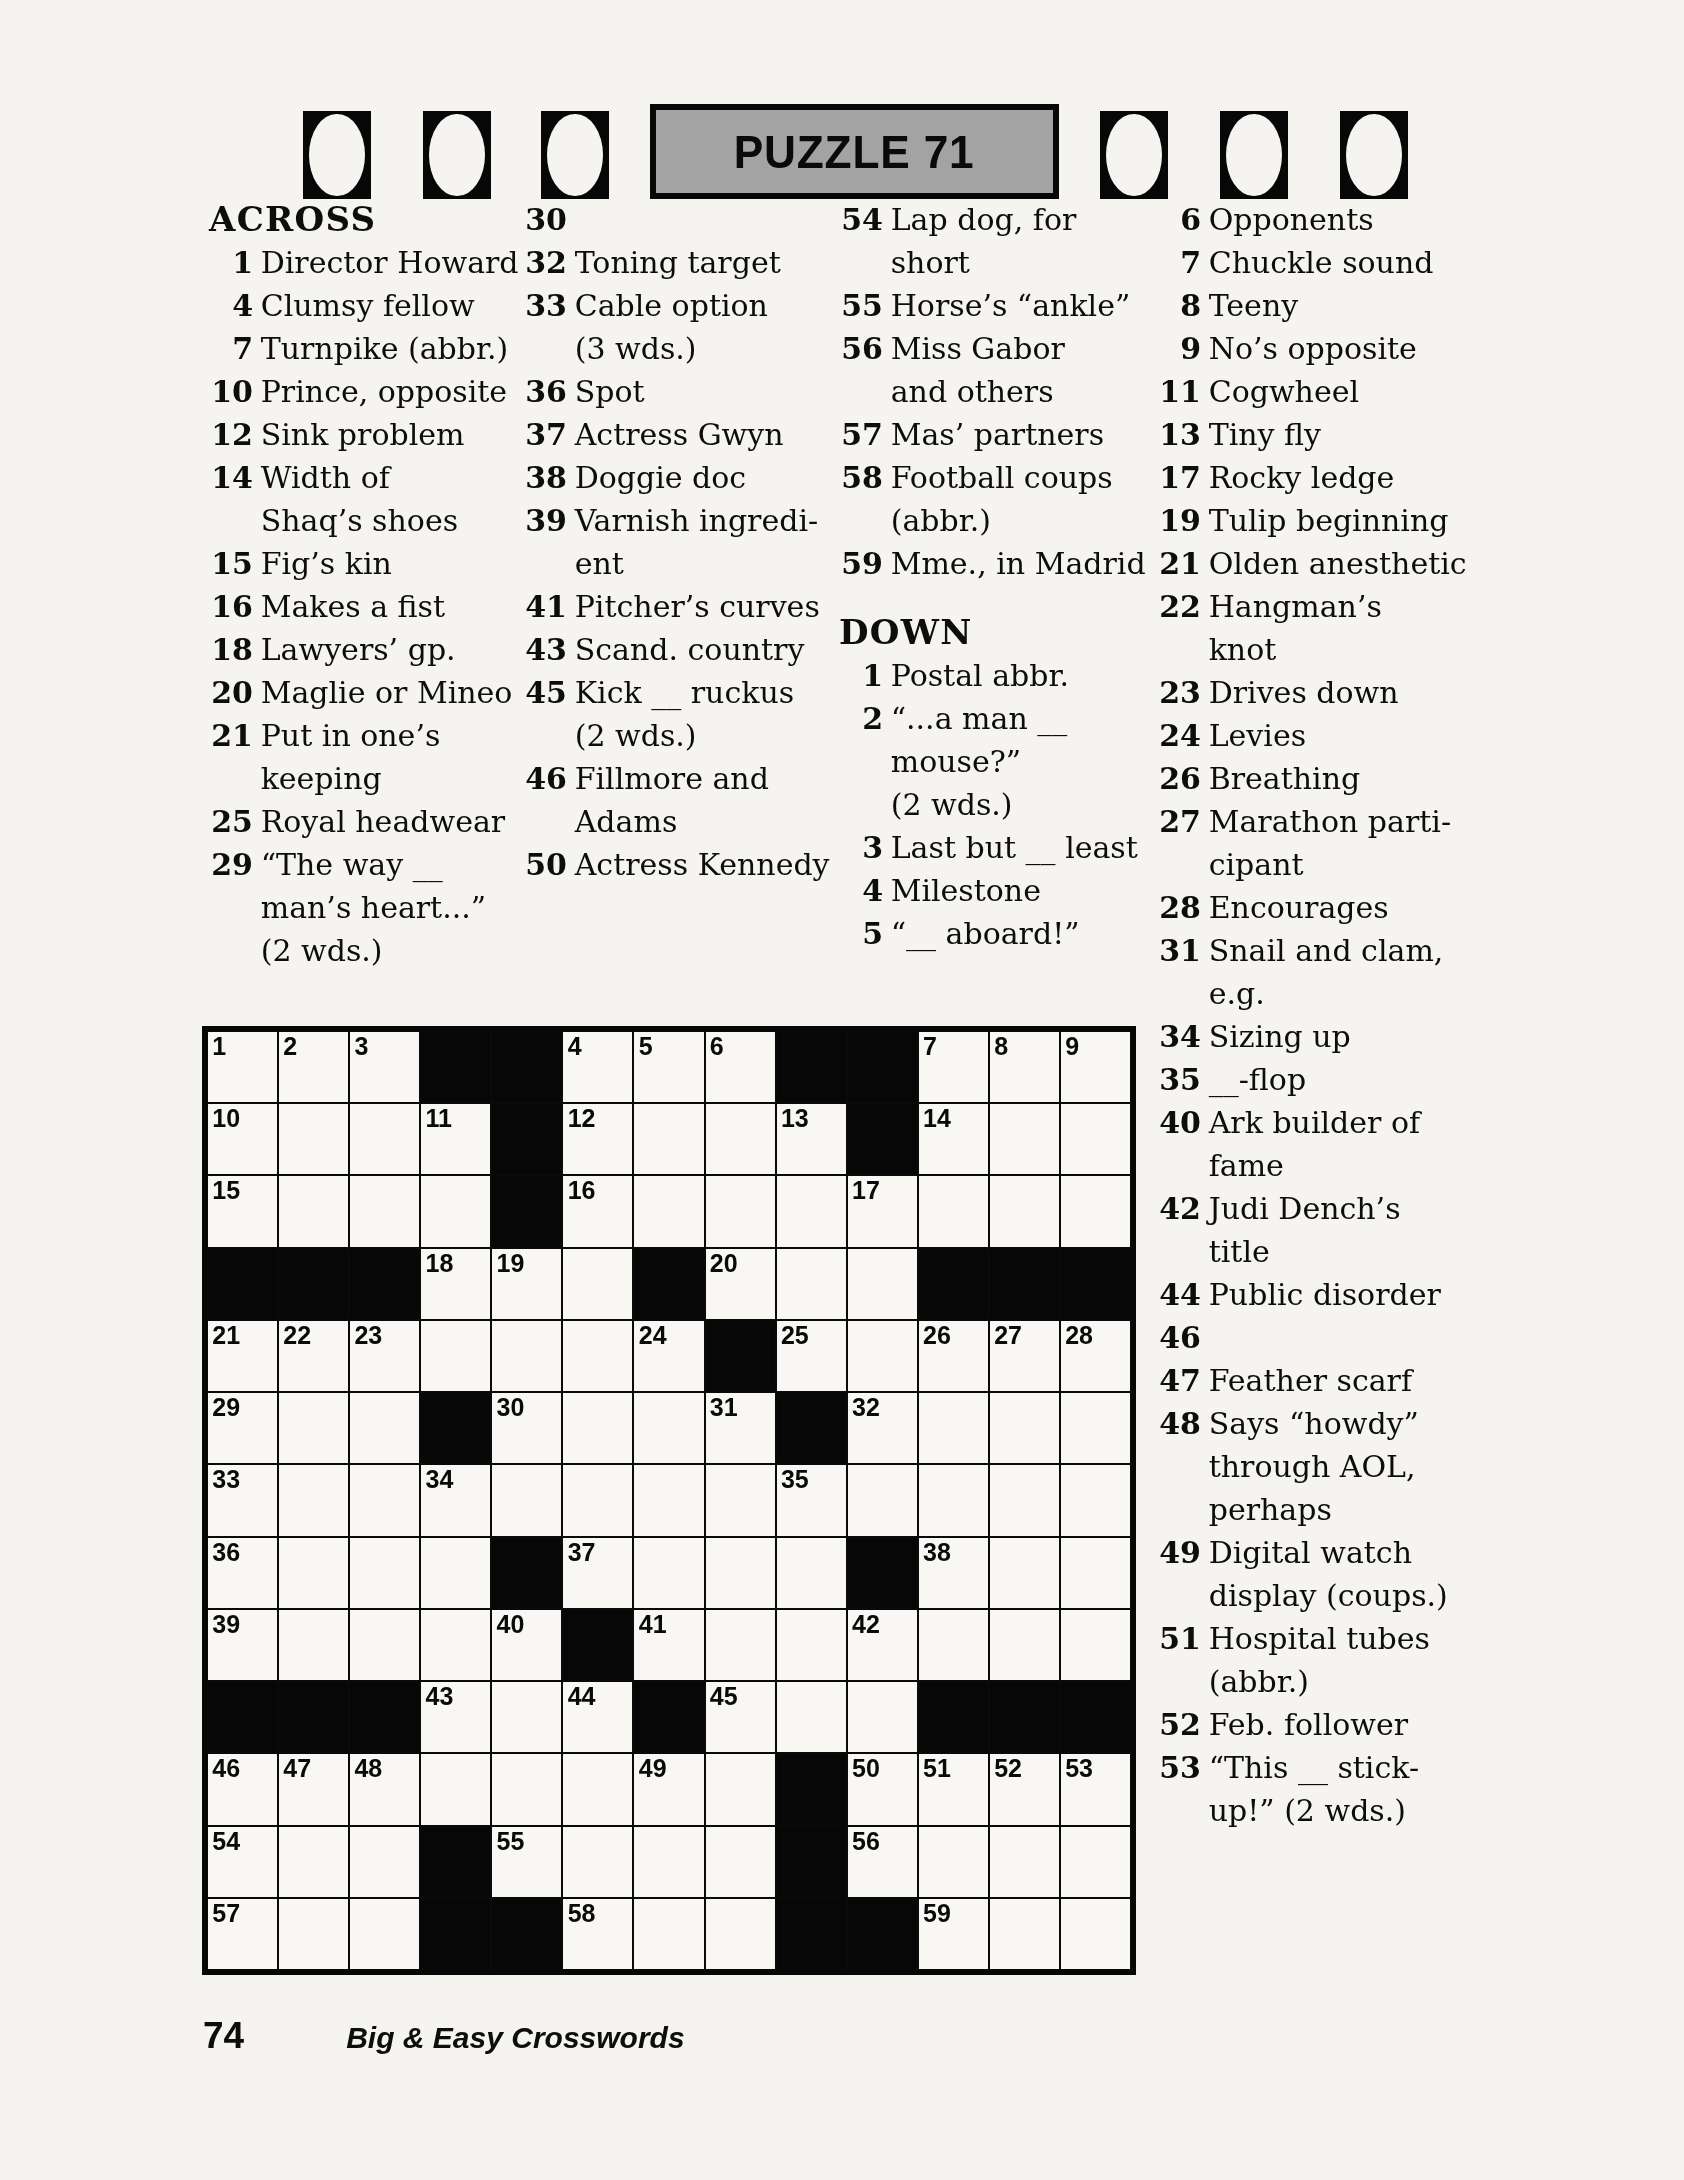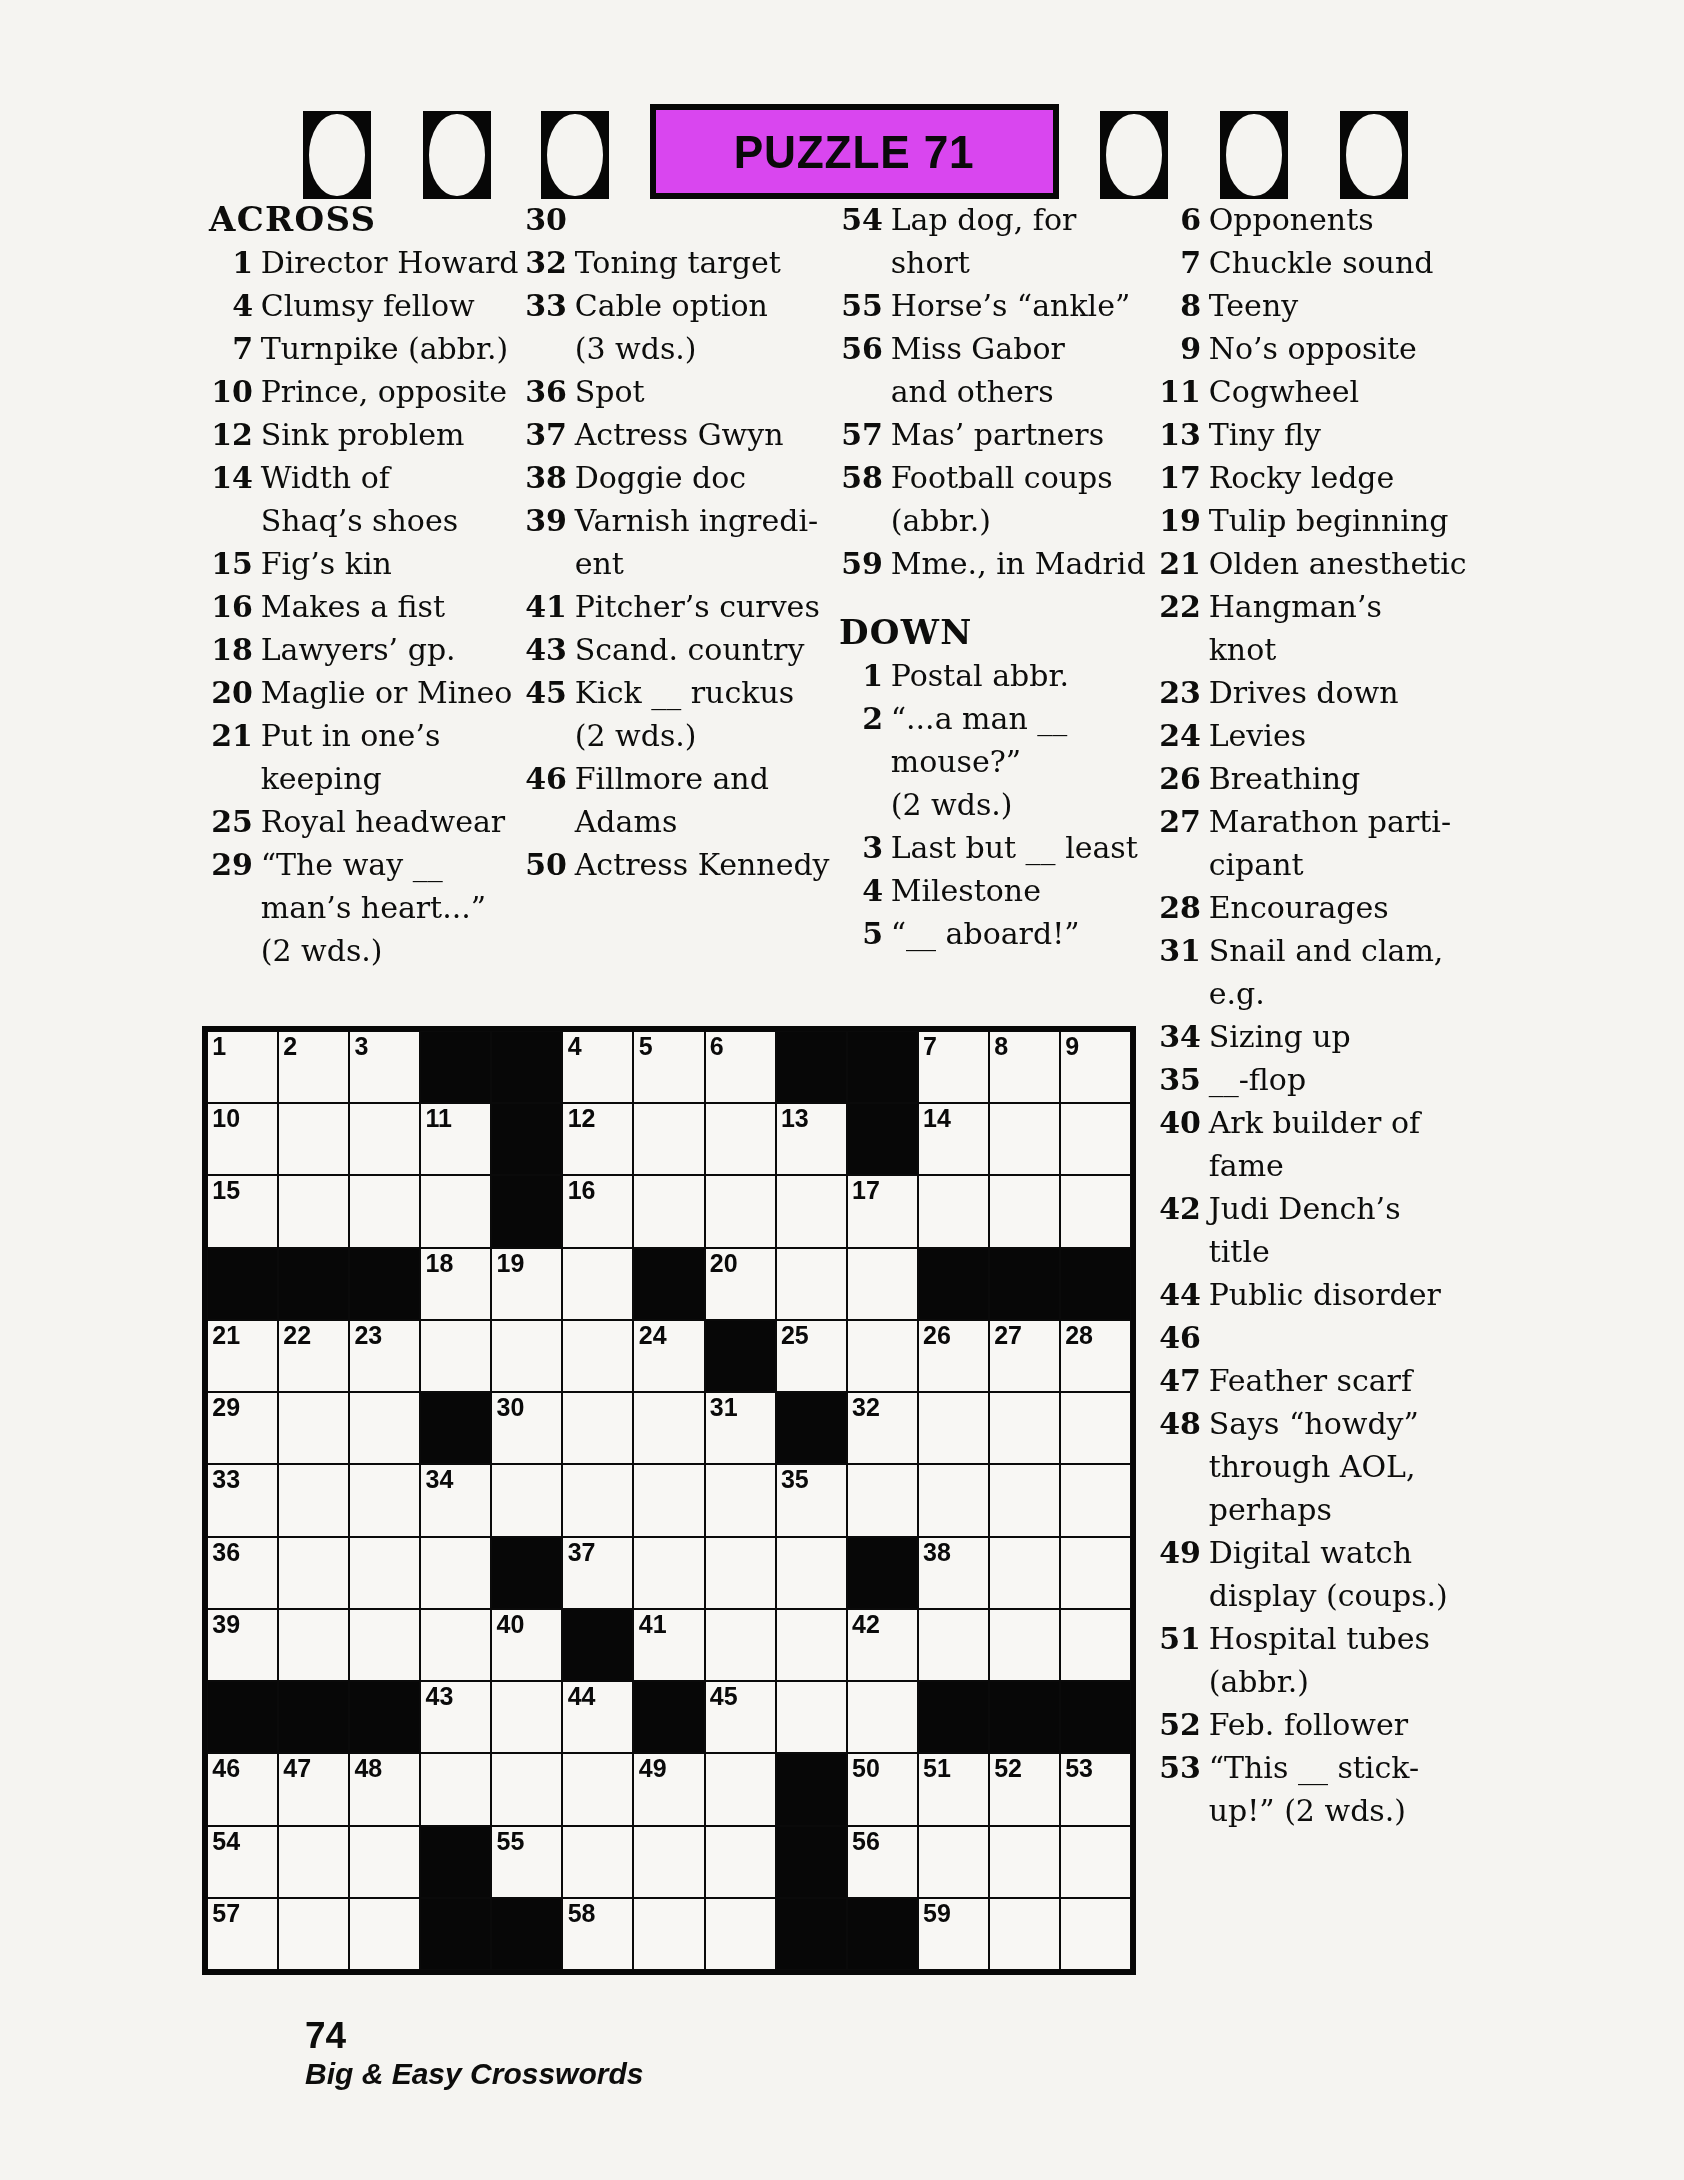--- a/index.html
+++ b/index.html
@@ -18,21 +18,21 @@
     position:absolute; top:111px; width:68px; height:88px;
     background:#070707;
   }
   .deco .oval {
     position:absolute; left:9%; right:9%; top:3%; bottom:3%;
     background:#f5f4f1; border-radius:50%;
   }
   .titlebox {
     position:absolute; left:650px; top:104px; width:409px; height:95px;
     border:6px solid #070707; box-sizing:border-box;
-    background:#d946ef;
+    background:#a3a3a3;
     display:flex; align-items:center; justify-content:center;
   }
   .titlebox .titletext {
     font-family:"Liberation Sans", sans-serif;
     font-weight:bold; font-size:47px; letter-spacing:0.9px;
     transform:scaleX(0.94);
     color:#0a0a0a;
   }
 
   
@@ -70,21 +70,20 @@
     font-weight:bold; font-size:25px; line-height:1.15;
     color:#0a0a0a;
   }
 
   
   .footer {
     position:absolute; left:203px; top:2015px;
     display:flex; align-items:baseline;
     font-family:"Liberation Sans", sans-serif; font-weight:bold;
     color:#0d0d0c;
-    flex-direction:column;
   }
   .pageno { font-size:37px; }
   .booktitle { margin-left:102px; font-size:30px; font-style:italic; }
 </style>
 </head>
 <body>
 
 <div class="page">
 
   <div class="deco" style="left:303px;">

